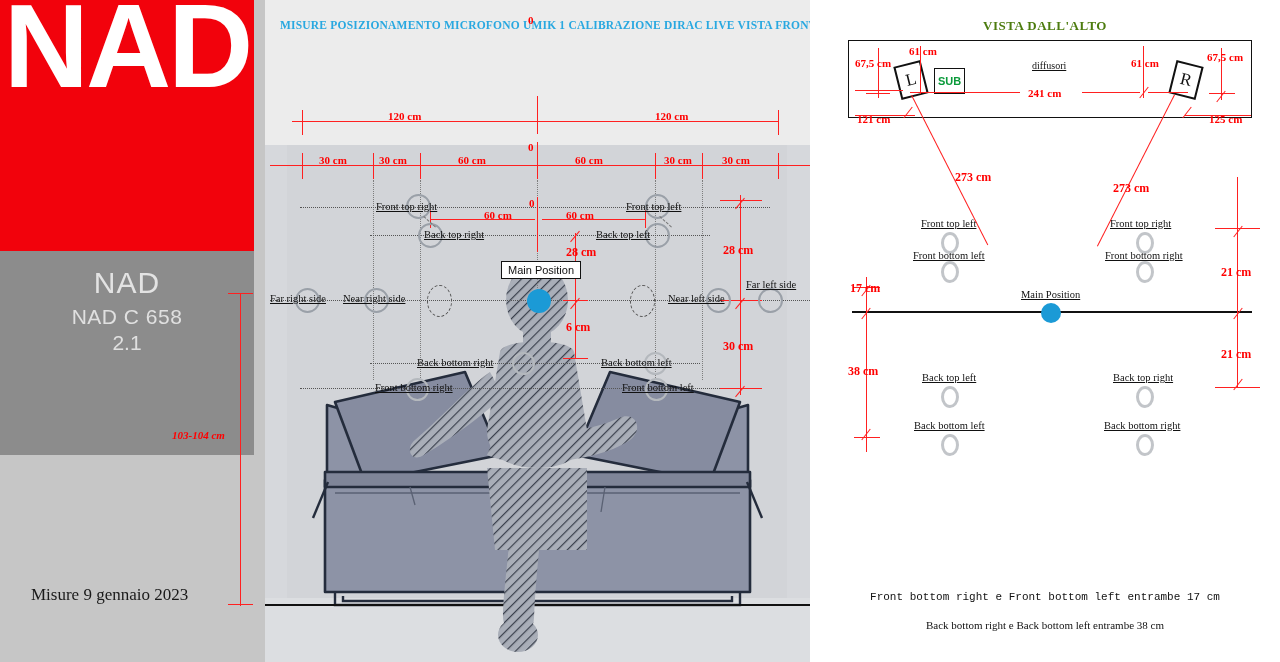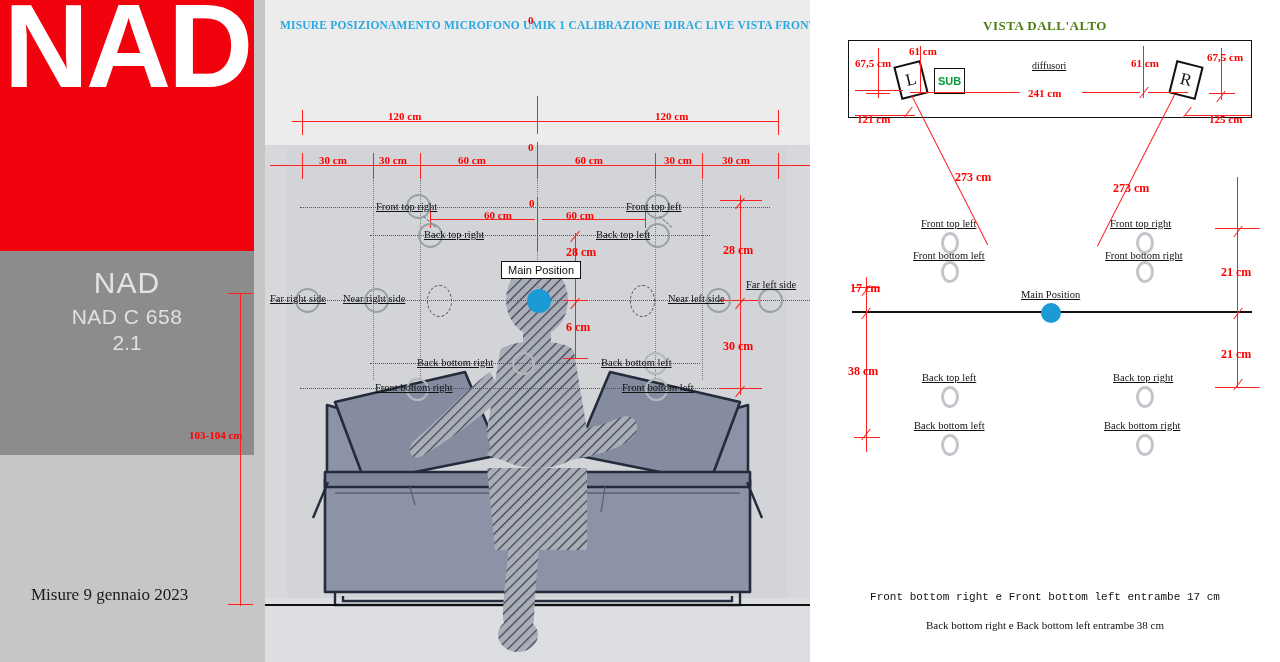--- a/index.html
+++ b/index.html
@@ -31,22 +31,22 @@
     position:absolute;left:0;top:305px;width:254px;
     text-align:center;font-family:"Liberation Sans",sans-serif;
     font-size:21px;color:#e0e0e0;letter-spacing:0.5px;
   }
   #nad-channels{
     position:absolute;left:0;top:331px;width:254px;
     text-align:center;font-family:"Liberation Sans",sans-serif;
     font-size:21px;color:#e0e0e0;
   }
   #height-label{
-    position:absolute;left:189px;top:429px;
-    font-size:11px;font-weight:bold;color:#ff0000;white-space:nowrap;
+    position:absolute;left:172px;top:429px;
+    font-size:11px;font-weight:bold;color:#ff0000;white-space:nowrap;font-style:italic;
   }
   #date-label{
     position:absolute;left:31px;top:585px;
     font-size:17px;color:#1a1a1a;white-space:nowrap;
   }
 
   
   #middle-panel{position:absolute;left:265px;top:0;width:545px;height:662px;background:#d6d8dc;}
   #mid-head-bg{position:absolute;left:265px;top:0;width:545px;height:145px;background:#ececec;}
   #mid-title{

